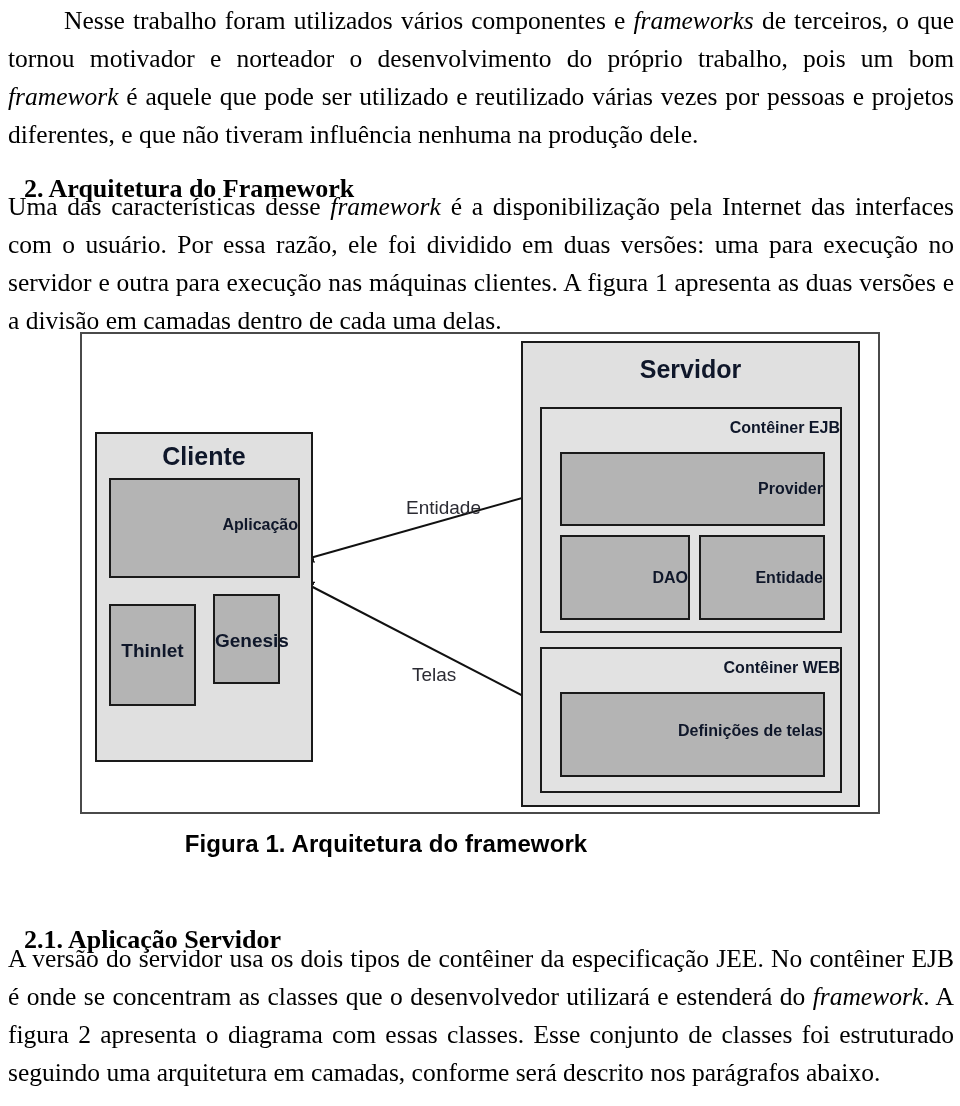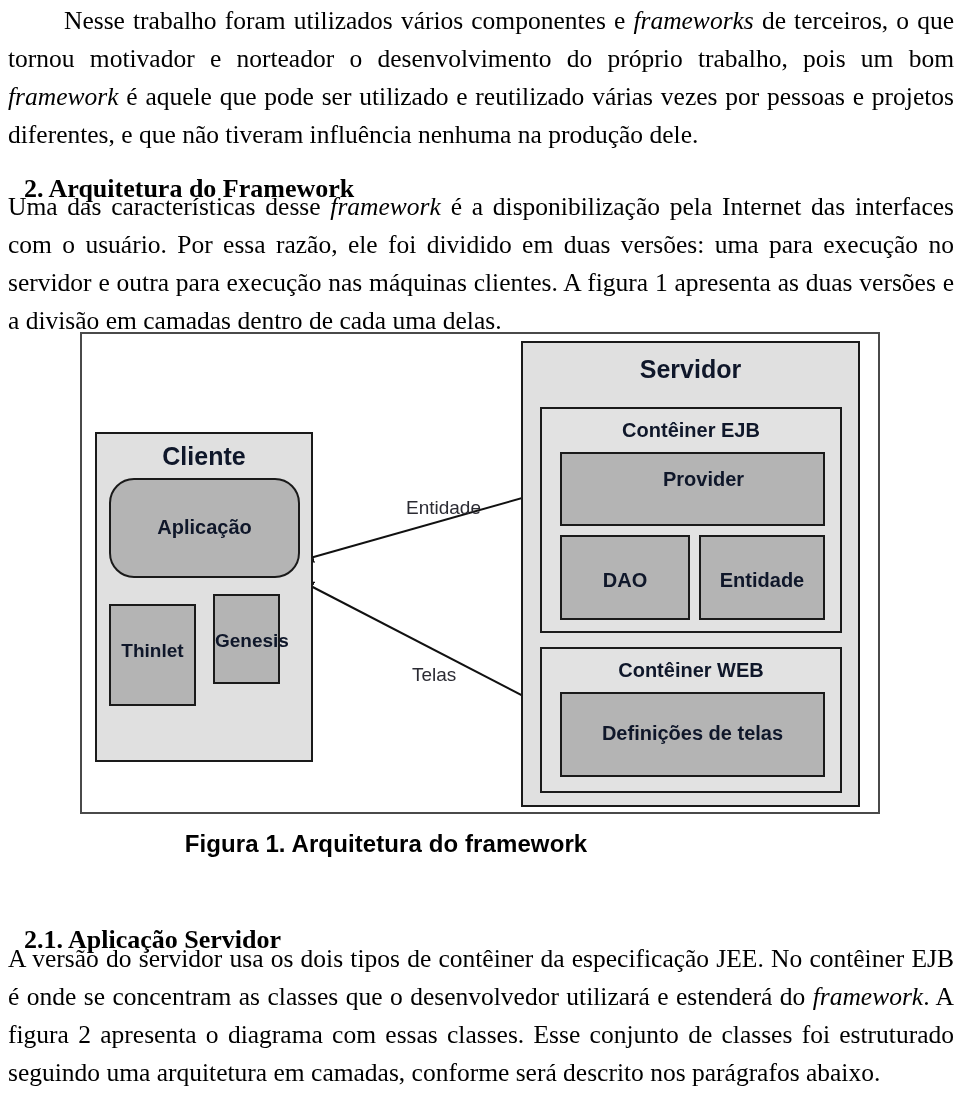--- a/index.html
+++ b/index.html
@@ -93,35 +93,35 @@
     position: absolute;
     left: 0;
     width: 100%;
     text-align: center;
     font-family: "Liberation Sans", "DejaVu Sans", sans-serif;
     font-weight: bold;
     color: #0f172a;
     white-space: nowrap;
   }
   .t-big   { font-size: 25px; }
-  .t-mid   { font-size: 20px; }
+  .t-mid   { font-size: 16px; text-align: right; }
   .t-leaf  { font-size: 19px; }
 
   .edge-label {
     position: absolute;
     font-family: "Liberation Sans", "DejaVu Sans", sans-serif;
     font-size: 19px;
     font-weight: normal;
     color: #2b2b33;
     white-space: nowrap;
   }
 
   
   #box-cliente      { left: 13px;  top: 98px;  width: 218px; height: 330px; }
-  #box-aplicacao    { left: 27px;  top: 144px; width: 191px; height: 100px; border-radius: 25px; }
+  #box-aplicacao    { left: 27px;  top: 144px; width: 191px; height: 100px; }
   #box-thinlet      { left: 27px;  top: 270px; width: 87px;  height: 102px; }
   #box-genesis      { left: 131px; top: 260px; width: 67px;  height: 90px; }
 
   #box-servidor     { left: 439px; top: 7px;   width: 339px; height: 466px; }
   #box-ejb          { left: 458px; top: 73px;  width: 302px; height: 226px; }
   #box-provider     { left: 478px; top: 118px; width: 265px; height: 74px; }
   #box-dao          { left: 478px; top: 201px; width: 130px; height: 85px; }
   #box-entidade     { left: 617px; top: 201px; width: 126px; height: 85px; }
   #box-web          { left: 458px; top: 313px; width: 302px; height: 146px; }
   #box-deftelas     { left: 478px; top: 358px; width: 265px; height: 85px; }
@@ -183,21 +183,21 @@
     </div>
 
     <div class="dbox lvl1" id="box-servidor">
       <div class="dlabel t-big" style="top:12px;">Servidor</div>
     </div>
 
     <div class="dbox lvl2" id="box-ejb">
       <div class="dlabel t-mid" style="top:10px;">Contêiner EJB</div>
     </div>
     <div class="dbox leaf" id="box-provider">
-      <div class="dlabel t-mid" style="top:14px;padding-left:11px;">Provider</div>
+      <div class="dlabel t-mid" style="top:26px;">Provider</div>
     </div>
     <div class="dbox leaf" id="box-dao">
       <div class="dlabel t-mid" style="top:32px;">DAO</div>
     </div>
     <div class="dbox leaf" id="box-entidade">
       <div class="dlabel t-mid" style="top:32px;">Entidade</div>
     </div>
 
     <div class="dbox lvl2" id="box-web">
       <div class="dlabel t-mid" style="top:10px;">Contêiner WEB</div>

